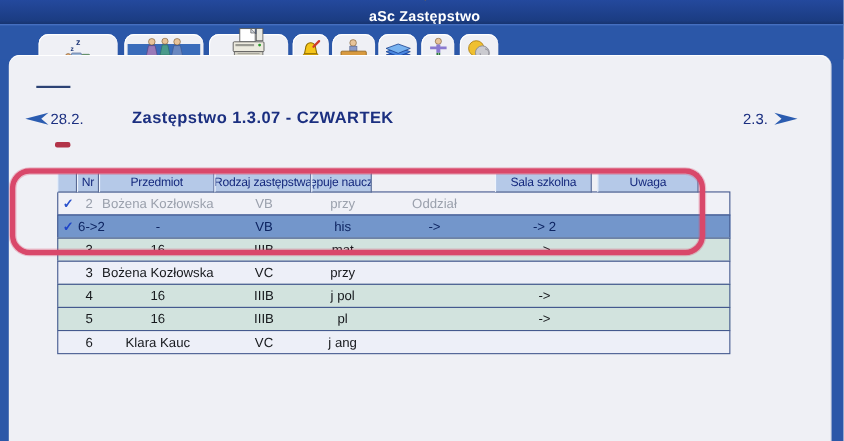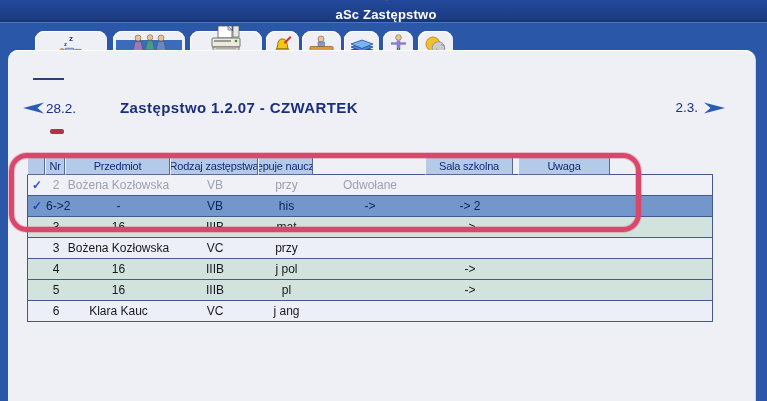--- a/index.html
+++ b/index.html
@@ -23,29 +23,29 @@
   .tab svg { position:relative; z-index:1; margin-bottom:1px; }
   .tab.printer-tab svg { margin-bottom:0; top:-3px; }
 
   
   .panel { position:absolute; left:8px; top:50px; width:747px; height:351px;
     background:#eff0f5; border-radius:10px 10px 0 0;
     box-shadow:1px 0 0 #cfd5e2, inset 0 1px 0 #ffffff; z-index:2; }
 
   .topline { position:absolute; left:25px; top:28px; width:31px; height:2px; background:#2c4274; }
   .nav-prev { position:absolute; left:13px; top:50px; display:flex; align-items:center; gap:1px; cursor:pointer; }
-  .nav-next { position:absolute; right:28px; top:50px; display:flex; align-items:flex-start; gap:5px; cursor:pointer; }
+  .nav-next { position:absolute; right:28px; top:50px; display:flex; align-items:center; gap:5px; cursor:pointer; }
   .nav-label { color:#1b2f80; font-size:13.5px; }
   .page-title { position:absolute; left:112px; top:49px; color:#1b2f80;
     font-size:15px; font-weight:bold; letter-spacing:.4px; }
   .reddash { position:absolute; left:42px; top:79px; width:14px; height:5px;
     background:#b23348; border-radius:2px; }
 
   
-  .table { position:absolute; left:19px; top:107px; width:686px; }
+  .table { position:absolute; left:44px; top:107px; width:612px; }
   .thead, .trow { display:grid;
     grid-template-columns:18px 20px 105px 88px 55px 112px 88px 5px 92px 7px 100px; }
   .thead { height:18px; }
   .hcell { background:#b5c9e8; color:#15297d; font-size:11px;
     border:1px solid #5a6a94; border-top-color:#eef4fd; border-left-color:#eef4fd;
     display:flex; align-items:center; justify-content:center;
     white-space:nowrap; overflow:hidden; cursor:pointer; letter-spacing:-.2px; }
   .hspacer { background:transparent; }
   .trow { height:22px; border:1px solid #44598e; margin-top:-1px; cursor:pointer; }
   .cell { font-size:12px; color:#16181c; text-align:center; line-height:20px;
@@ -173,21 +173,21 @@
 
     <div class="topline"></div>
 
     <div class="nav-prev">
       <svg width="24" height="16" viewBox="0 0 24 16">
         <path d="M23 2.5 L2 8 L23 13.5 L16.5 8 Z" fill="#2b5cb0"></path>
       </svg>
       <span class="nav-label">28.2.</span>
     </div>
 
-    <div class="page-title">Zastępstwo 1.2.07 - CZWARTEK</div>
+    <div class="page-title">Zastępstwo 1.3.07 - CZWARTEK</div>
 
     <div class="nav-next">
       <span class="nav-label">2.3.</span>
       <svg width="24" height="16" viewBox="0 0 24 16">
         <path d="M1 2.5 L22 8 L1 13.5 L7.5 8 Z" fill="#2b5cb0"></path>
       </svg>
     </div>
 
     <div class="reddash"></div>
 
@@ -203,21 +203,21 @@
         <div class="hspacer"></div>
         <div class="hcell">Uwaga</div>
       </div>
       <div>
           <div class="trow state-cancelled">
     <div class="cell check">✓</div>
     <div class="cell">2</div>
     <div class="cell">Bożena Kozłowska</div>
     <div class="cell">VB</div>
     <div class="cell">przy</div>
-    <div class="cell">Odwołane</div>
+    <div class="cell">Oddział</div>
     <div class="cell"></div>
     <div class="cell"></div>
     <div class="cell"></div>
     <div class="cell"></div>
     <div class="cell"></div>
   </div>
           <div class="trow state-selected">
     <div class="cell check">✓</div>
     <div class="cell">6-&gt;2</div>
     <div class="cell">-</div>

